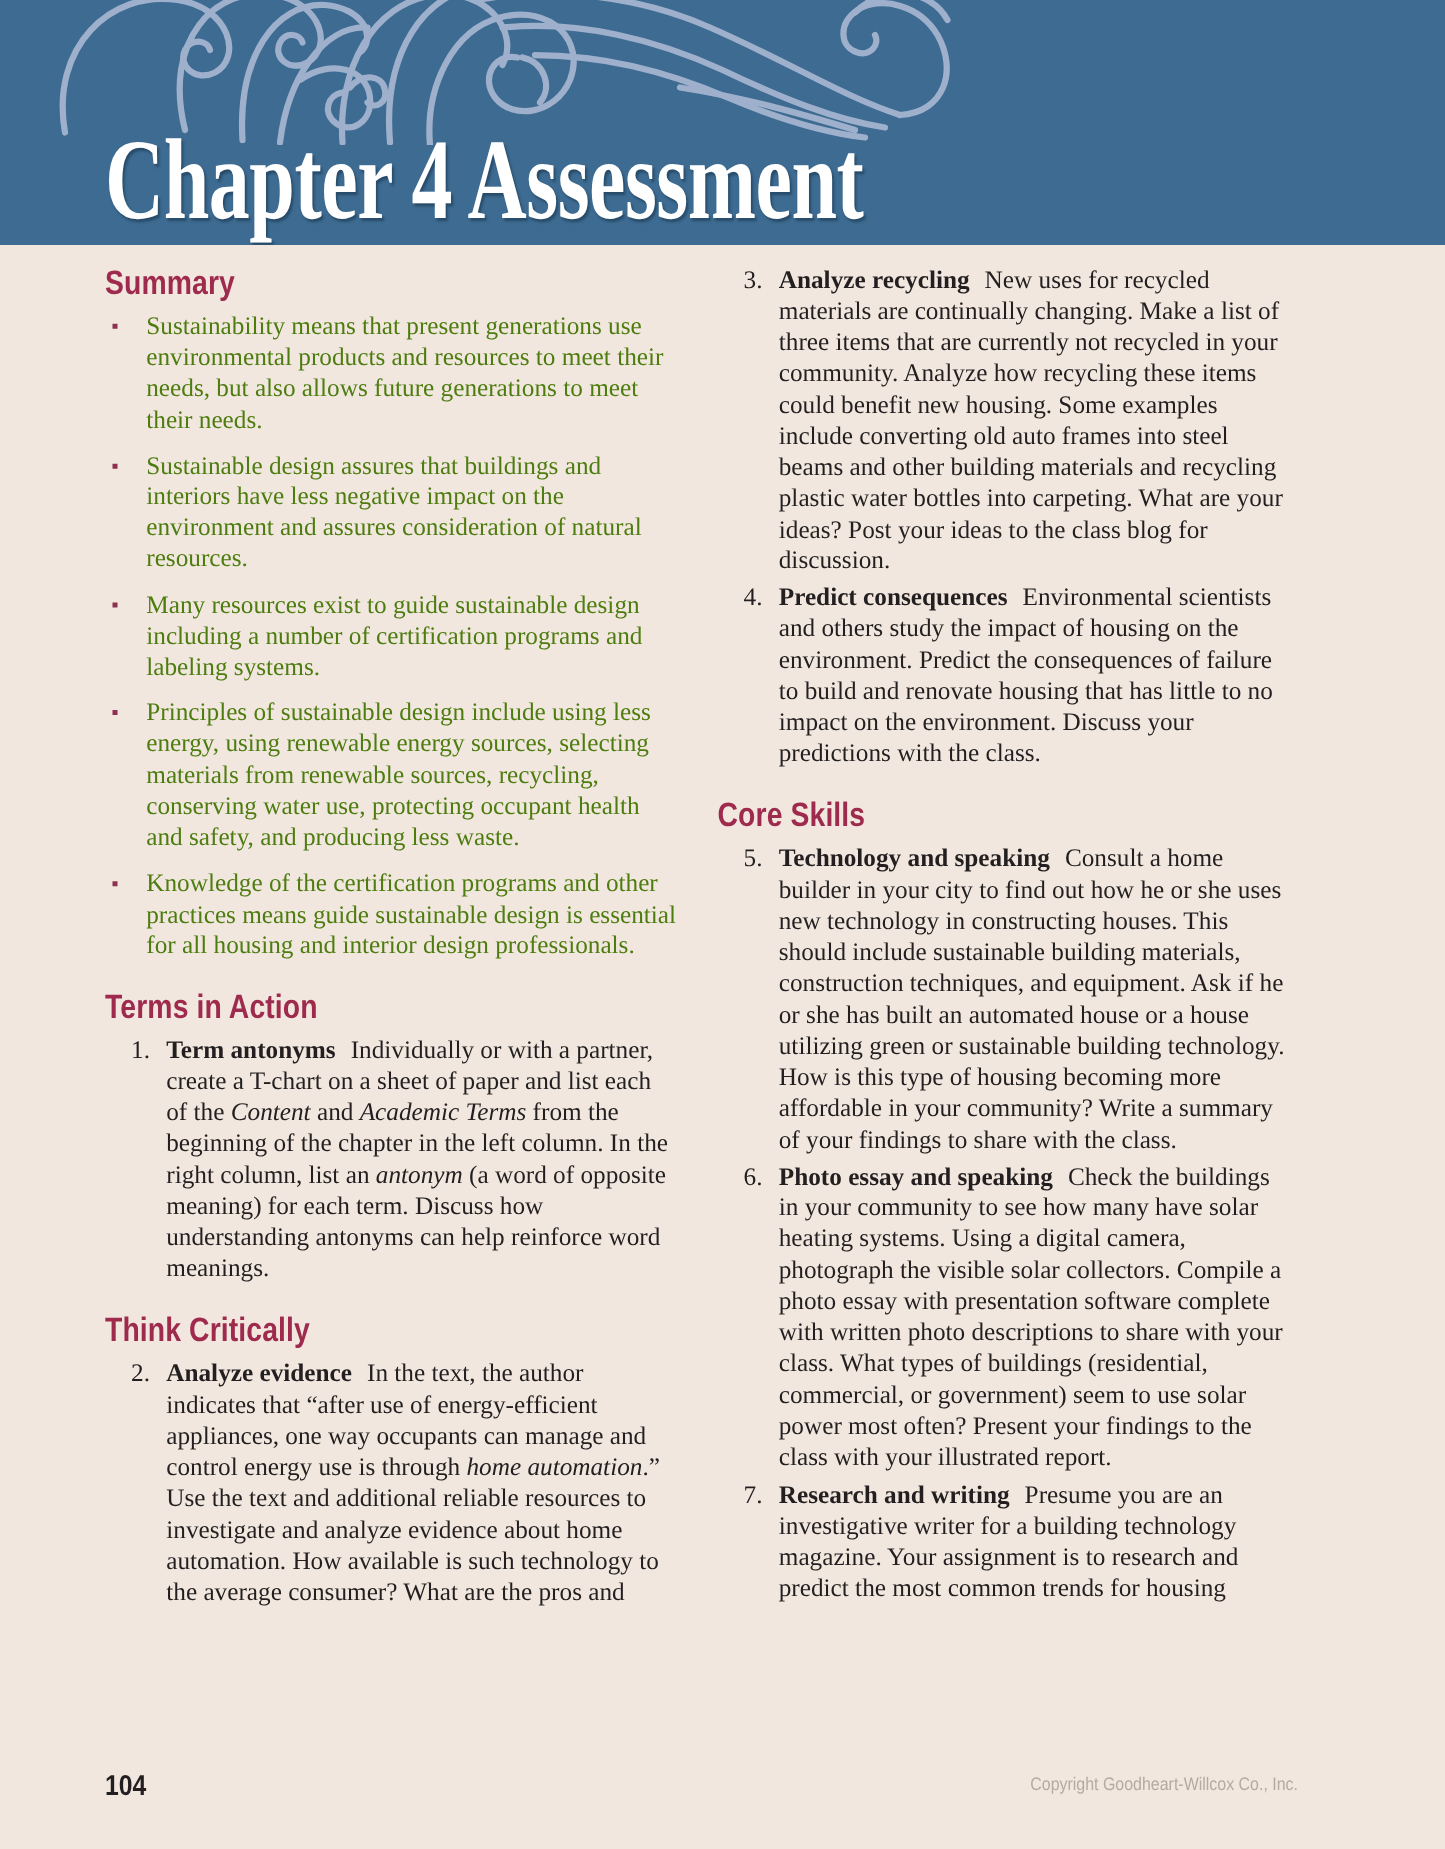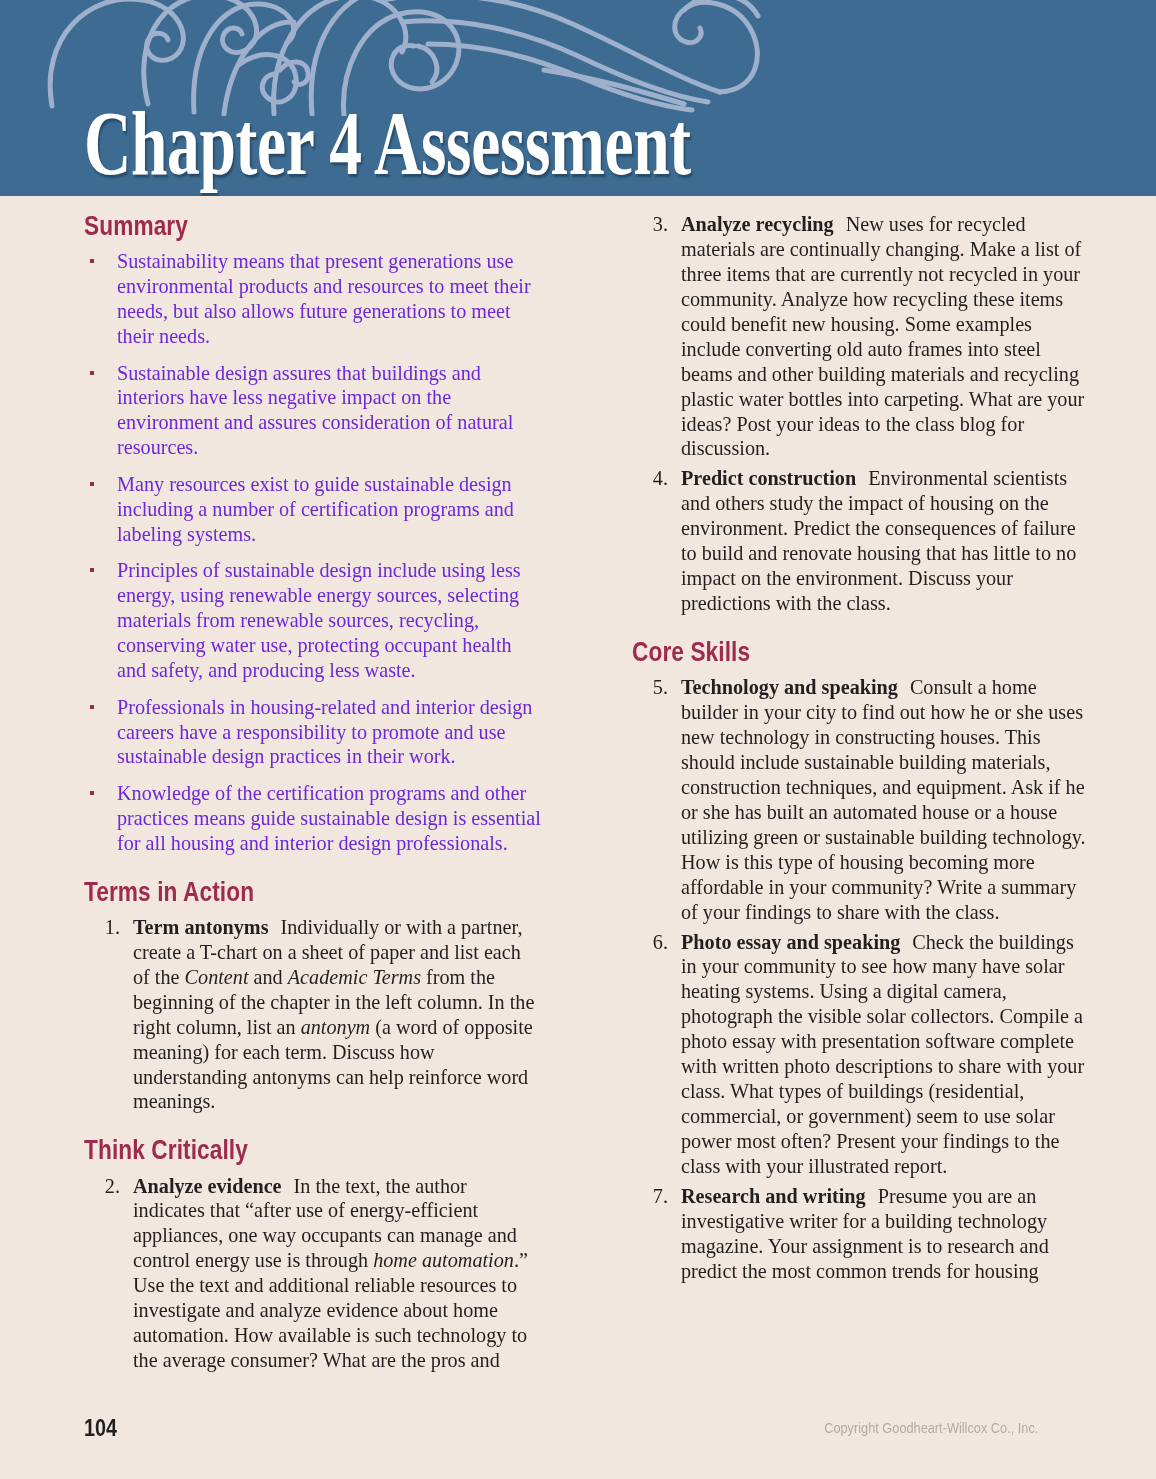--- a/index.html
+++ b/index.html
@@ -53,21 +53,21 @@
   .page {
     position: relative;
     width: 1156px;
     height: 1283px;
     background: #f1e7de;
     box-sizing: border-box;
     padding: 16px 60px 0 84px;
   }
   .columns {
     display: flex;
-    gap: 90px;
+    gap: 32px;
     align-items: flex-start;
   }
   .col {
     width: 458px;
     flex: 0 0 458px;
   }
 
   
   .section-heading {
     color: #9e2b4e;
@@ -88,21 +88,21 @@
     margin: 0;
     padding: 0;
     list-style: none;
   }
   ul.bullets > li {
     position: relative;
     padding-left: 33px;
     margin-bottom: 12px;
     font-size: 20.2px;
     line-height: 1.23;
-    color: #6d28d9;
+    color: #4d7c0f;
   }
   ul.bullets > li:last-child { margin-bottom: 0; }
   ul.bullets > li::before {
     content: "";
     position: absolute;
     left: 6px;
     top: 10px;
     width: 4px;
     height: 4px;
     background: #8e3050;
@@ -200,21 +200,20 @@
 
     <div class="col">
 
       <h2 class="section-heading">Summary</h2>
 
       <ul class="bullets">
         <li>Sustainability means that present generations use environmental products and resources to meet their needs, but also allows future generations to meet their needs.</li>
         <li>Sustainable design assures that buildings and interiors have less negative impact on the environment and assures consideration of natural resources.</li>
         <li>Many resources exist to guide sustainable design including a number of certification programs and labeling systems.</li>
         <li>Principles of sustainable design include using less energy, using renewable energy sources, selecting materials from renewable sources, recycling, conserving water use, protecting occupant health and safety, and producing less waste.</li>
-        <li>Professionals in housing-related and interior design careers have a responsibility to promote and use sustainable design practices in their work.</li>
         <li>Knowledge of the certification programs and other practices means guide sustainable design is essential for all housing and interior design professionals.</li>
       </ul>
 
       <h2 class="section-heading spaced">Terms in Action</h2>
 
       <ol class="numbered">
         <li>
           <span class="num">1.</span><span class="lead">Term antonyms</span><span class="gap"></span><span>Individually or with a partner, create a T-chart on a sheet of paper and list each of the </span><span class="it">Content</span><span> and </span><span class="it">Academic Terms</span><span> from the beginning of the chapter in the left column. In the right column, list an </span><span class="it">antonym</span><span> (a word of opposite meaning) for each term. Discuss how understanding antonyms can help reinforce word meanings.</span>
         </li>
       </ol>
@@ -230,21 +229,21 @@
 
     <div class="col">
 
       <ol class="numbered">
 
         <li>
           <span class="num">3.</span><span class="lead">Analyze recycling</span><span class="gap"></span><span>New uses for recycled materials are continually changing. Make a list of three items that are currently not recycled in your community. Analyze how recycling these items could benefit new housing. Some examples include converting old auto frames into steel beams and other building materials and recycling plastic water bottles into carpeting. What are your ideas? Post your ideas to the class blog for discussion.</span>
         </li>
 
         <li>
-          <span class="num">4.</span><span class="lead">Predict construction</span><span class="gap"></span><span>Environmental scientists and others study the impact of housing on the environment. Predict the consequences of failure to build and renovate housing that has little to no impact on the environment. Discuss your predictions with the class.</span>
+          <span class="num">4.</span><span class="lead">Predict consequences</span><span class="gap"></span><span>Environmental scientists and others study the impact of housing on the environment. Predict the consequences of failure to build and renovate housing that has little to no impact on the environment. Discuss your predictions with the class.</span>
         </li>
       </ol>
 
       <h2 class="section-heading spaced">Core Skills</h2>
 
       <ol class="numbered">
         <li>
           <span class="num">5.</span><span class="lead">Technology and speaking</span><span class="gap"></span><span>Consult a home builder in your city to find out how he or she uses new technology in constructing houses. This should include sustainable building materials, construction techniques, and equipment. Ask if he or she has built an automated house or a house utilizing green or sustainable building technology. How is this type of housing becoming more affordable in your community? Write a summary of your findings to share with the class.</span>
         </li>
         <li>

